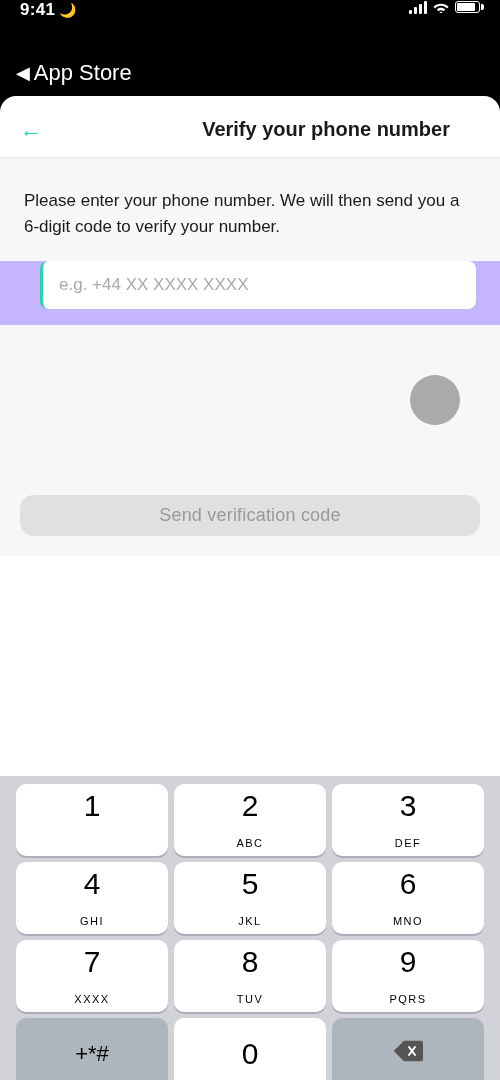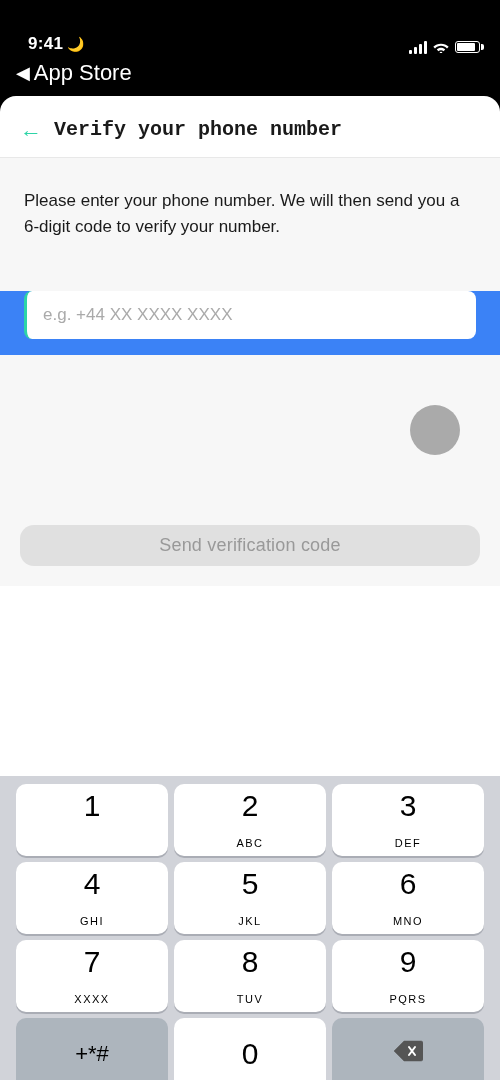--- a/index.html
+++ b/index.html
@@ -12,25 +12,24 @@
       font-family: -apple-system, 'Helvetica Neue', Arial, sans-serif;
       overflow: hidden;
       position: relative;
     }
 
     
     .status-bar {
       background: #000;
       height: 54px;
       display: flex;
-      align-items: flex-end;
+      align-items: flex-start;
       justify-content: space-between;
       padding: 0 20px;
       color: #fff;
-      margin-left: 8px;
     }
 
     .status-time {
       font-size: 17px;
       font-weight: 600;
       letter-spacing: 0.3px;
     }
 
     .status-icons {
       display: flex;
@@ -141,42 +140,40 @@
       margin-right: 12px;
       line-height: 1;
       font-weight: 400;
     }
 
     .header-title {
       font-size: 20px;
       font-weight: 700;
       color: #1a1a1a;
       flex: 1;
-      text-align: left;
+      text-align: right;
       margin-right: 30px;
-      font-family: Liberation Mono, monospace;
     }
 
     
     .card-body {
       padding: 30px 24px 20px 24px;
       background: #f7f7f7;
     }
 
     .description-text {
       font-size: 17px;
       color: #1a1a1a;
       line-height: 1.55;
-      margin-bottom: 30px;
     }
 
     
     .input-section {
-      background: #3b82f6;
-      padding: 0 24px 16px 24px;
+      background: #c4b5fd;
+      padding: 0 24px 16px 40px;
     }
 
     .phone-input-wrapper {
       background: #fff;
       border-radius: 8px;
       padding: 14px 16px;
       display: flex;
       align-items: center;
       border-left: 3px solid #2dd4a7;
       margin-bottom: 0;

